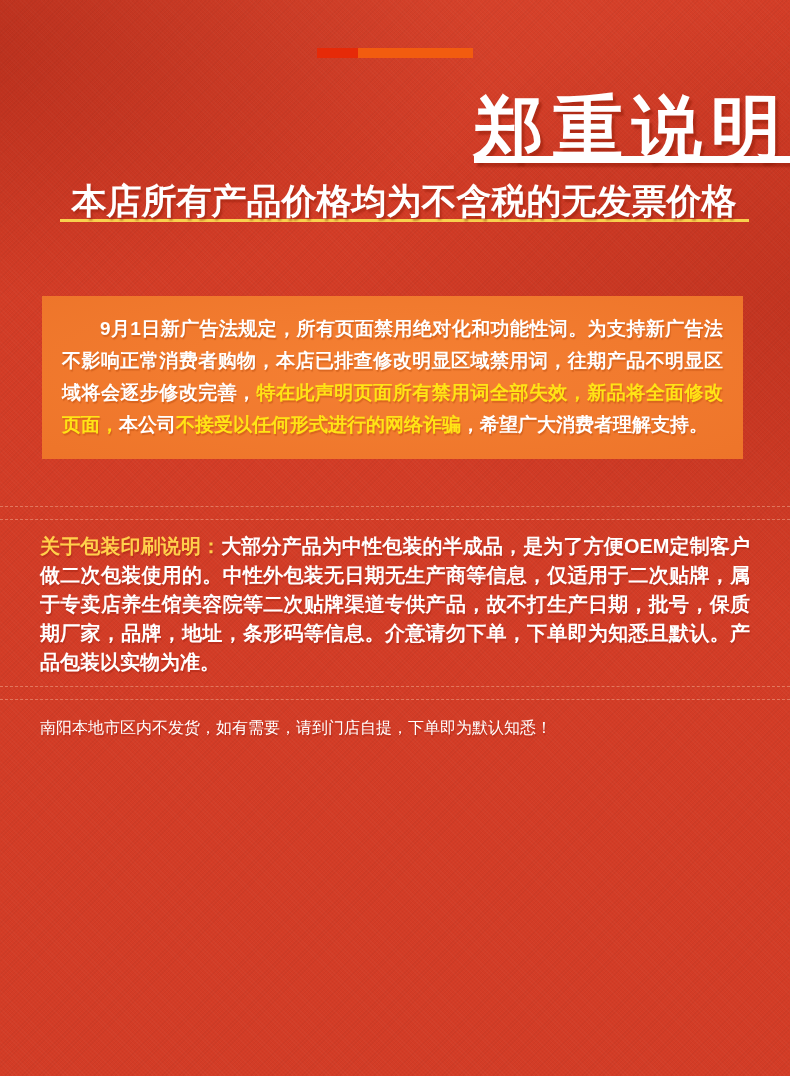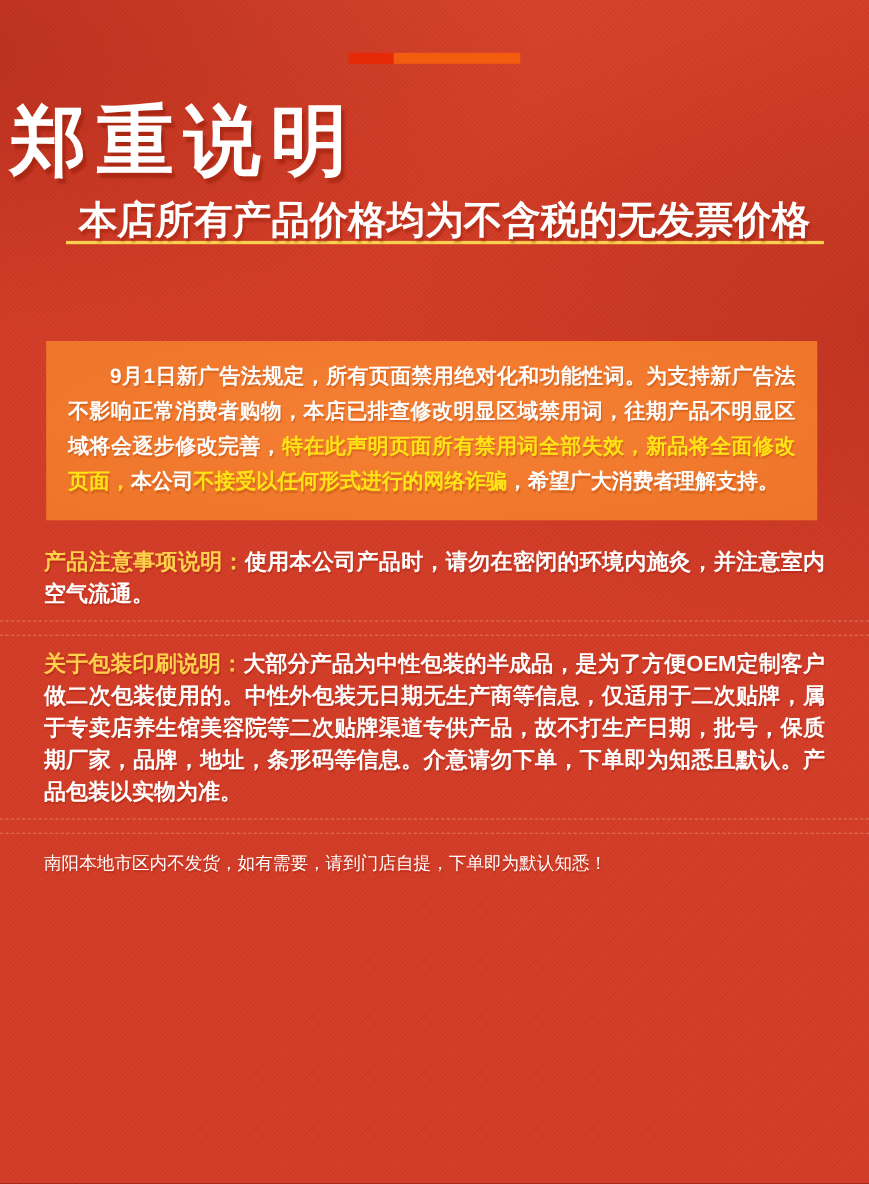--- a/index.html
+++ b/index.html
@@ -21,44 +21,45 @@
   }
 
   
   .deco-bar { position:absolute; top:48px; left:0; width:100%; display:flex; justify-content:center; }
   .deco-seg-l { width:41px; height:10px; background:#e62a08; }
   .deco-seg-r { width:115px; height:10px; background:#f25c0f; }
 
   
   .title {
     position:absolute; top:82px; left:0; width:100%;
-    text-align:left;
+    text-align:right;
     font-size:70px; font-weight:bold; letter-spacing:9px;
     padding-left:9px;
     color:#ffffff;
     text-shadow:3px 4px 2px rgba(140,25,5,0.45);
     white-space:nowrap;
+    text-decoration:underline;
   }
 
   
   .subtitles { position:absolute; top:183px; left:0; width:100%; text-align:center;padding-left:18px; }
   .sub-line {
     display:inline-block;
     font-size:35px; font-weight:bold; line-height:36px;
     color:#ffffff;
     text-shadow:2px 3px 2px rgba(140,25,5,0.4);
     border-bottom:3px solid #f8d14e;
     padding:0 12px 0 12px;
     white-space:nowrap;
   }
   .sub-gap { height:2px; }
 
   
   .notice-box {
-    position:absolute; top:310px; left:42px;
+    position:absolute; top:296px; left:42px;
     width:701px; height:163px;
     background:radial-gradient(120% 130% at 50% 45%, #f58033 0%, #ee752a 55%, #e66a20 100%);
     padding:17px 20px;
   }
   .notice-text {
     font-size:19px; line-height:32px; font-weight:bold;
     text-align:justify; text-indent:2em;
     color:#ffffff;
     text-shadow:1px 2px 1px rgba(170,60,0,0.35);
   }
@@ -99,21 +100,20 @@
     <div><span class="sub-line">本店所有产品价格均为不含税的无发票价格</span></div>
     <div class="sub-gap"></div>
   </div>
 
   <div class="notice-box">
     <p class="notice-text"><span>9月1日新广告法规定，所有页面禁用绝对化和功能性词。为支持新广告法不影响正常消费者购物，本店已排查修改明显区域禁用词，往期产品不明显区域将会逐步修改完善，</span><span class="hl">特在此声明页面所有禁用词全部失效，新品将全面修改页面，</span><span>本公司</span><span class="hl">不接受以任何形式进行的网络诈骗</span><span>，希望广大消费者理解支持。</span></p>
   </div>
 
   <div class="content">
 
-    <p class="section-p"><span class="heading">产品注意事项说明：</span><span>使用本公司产品时，请勿在密闭的环境内施灸，并注意室内空气流通。</span></p>
 
     <div class="sep"></div>
 
 
     <div class="sep"></div>
 
     <p class="section-p"><span class="heading">关于包装印刷说明：</span><span>大部分产品为中性包装的半成品，是为了方便OEM定制客户做二次包装使用的。中性外包装无日期无生产商等信息，仅适用于二次贴牌，属于专卖店养生馆美容院等二次贴牌渠道专供产品，故不打生产日期，批号，保质期厂家，品牌，地址，条形码等信息。介意请勿下单，下单即为知悉且默认。产品包装以实物为准。</span></p>
 
     <div class="sep"></div>
 

